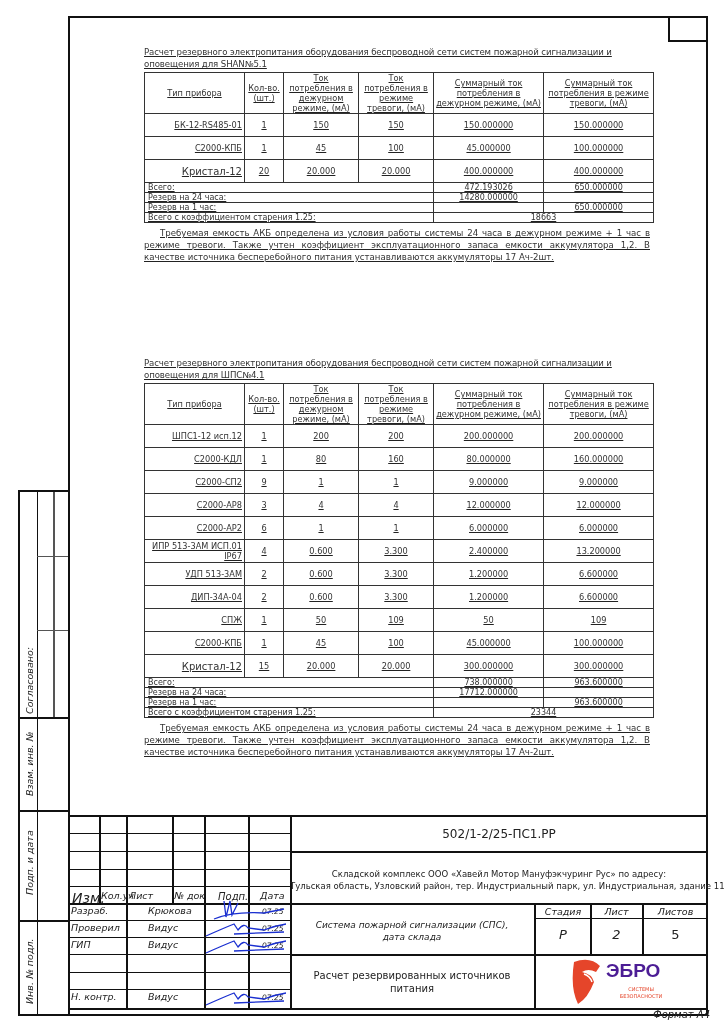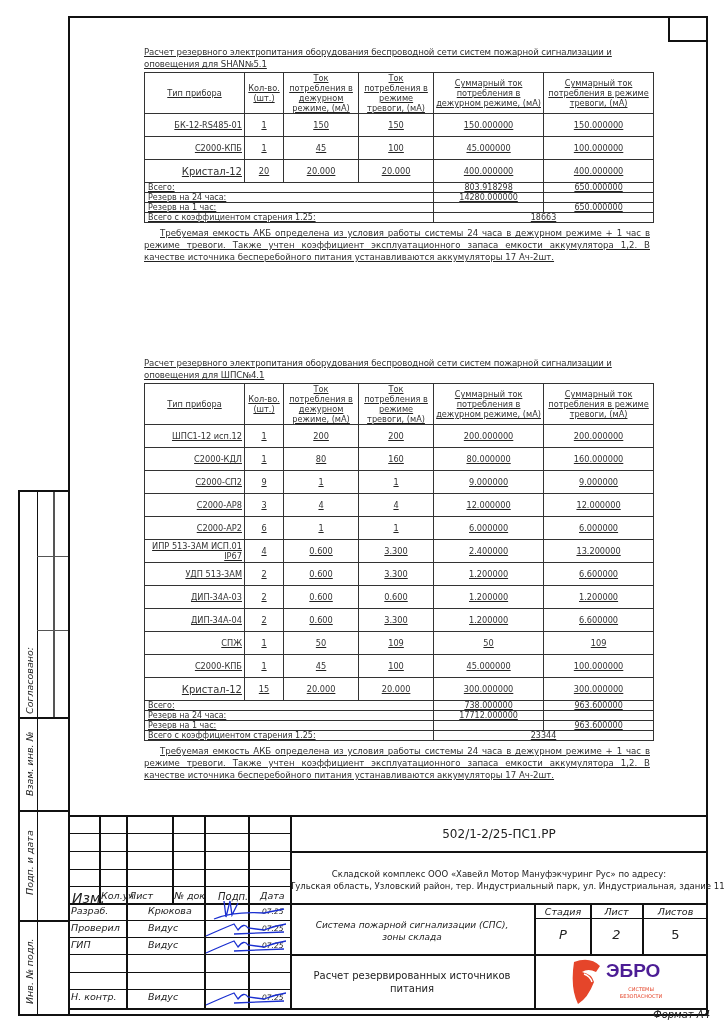--- a/index.html
+++ b/index.html
@@ -71,21 +71,21 @@
         <tr class="row big">
           <td class="name">Кристал-12</td>
           <td>20</td>
           <td>20.000</td>
           <td>20.000</td>
           <td>400.000000</td>
           <td>400.000000</td>
         </tr>
         <tr class="sum">
           <td class="label" colspan="4">Всего:</td>
-          <td colspan="1">803.918298</td>
+          <td colspan="1">472.193026</td>
           <td colspan="1">650.000000</td>
         </tr>
         <tr class="sum">
           <td class="label" colspan="4">Резерв на 24 часа:</td>
           <td colspan="1">14280.000000</td>
           <td colspan="1"></td>
         </tr>
         <tr class="sum">
           <td class="label" colspan="4">Резерв на 1 час:</td>
           <td colspan="1"></td>
@@ -162,28 +162,20 @@
           <td>2.400000</td>
           <td>13.200000</td>
         </tr>
         <tr class="row">
           <td class="name">УДП 513-3АМ</td>
           <td>2</td>
           <td>0.600</td>
           <td>3.300</td>
           <td>1.200000</td>
           <td>6.600000</td>
-        </tr>
-        <tr class="row">
-          <td class="name">ДИП-34А-03</td>
-          <td>2</td>
-          <td>0.600</td>
-          <td>0.600</td>
-          <td>1.200000</td>
-          <td>1.200000</td>
         </tr>
         <tr class="row">
           <td class="name">ДИП-34А-04</td>
           <td>2</td>
           <td>0.600</td>
           <td>3.300</td>
           <td>1.200000</td>
           <td>6.600000</td>
         </tr>
         <tr class="row">
@@ -315,21 +307,21 @@
       <div class="t" style="left: 194px; top: 158px; font-size: 7.5px;"></div>
       <div class="t" style="left: 3px; top: 174px; font-size: 9.5px;">Н. контр.</div>
       <div class="t" style="left: 80px; top: 174px; font-size: 9.5px;">Видус</div>
       <div class="t" style="left: 194px; top: 176px; font-size: 7.5px;">07.25</div>
       <svg width="90" height="22" class="sig" style="position: absolute; left: 136px; top: 168px;">
         <path d="M2 20 Q20 12 30 8 L34 14 Q40 6 44 12 L60 14 Q70 10 82 8 M30 18 L80 16" stroke="#1a2fd0" stroke-width="1.3" fill="none"></path>
       </svg>
     </div>
 
   <div class="t" style="left:222px;width:244px;top:103px;text-align:center;font-size:9px;">Система пожарной сигнализации (СПС),</div>
-  <div class="t" style="left:222px;width:244px;top:115px;text-align:center;font-size:9px;">зоны склада</div>
+  <div class="t" style="left:222px;width:244px;top:115px;text-align:center;font-size:9px;">дата склада</div>
   <div class="t" style="left:222px;width:244px;top:153px;text-align:center;font-style:normal;font-size:10px;">Расчет резервированных источников</div>
   <div class="t" style="left:222px;width:244px;top:166px;text-align:center;font-style:normal;font-size:10px;">питания</div>
 
   <div class="t" style="left:468px;width:54px;top:89px;text-align:center;font-size:9.5px;">Стадия</div>
   <div class="t" style="left:523px;width:51px;top:89px;text-align:center;font-size:9.5px;">Лист</div>
   <div class="t" style="left:575px;width:65px;top:89px;text-align:center;font-size:9.5px;">Листов</div>
   <div class="t" style="left:468px;width:54px;top:110px;text-align:center;font-size:13px;">Р</div>
   <div class="t" style="left:523px;width:51px;top:110px;text-align:center;font-size:13px;">2</div>
   <div class="t" style="left:575px;width:65px;top:110px;text-align:center;font-style:normal;font-size:13px;">5</div>
 </div>

